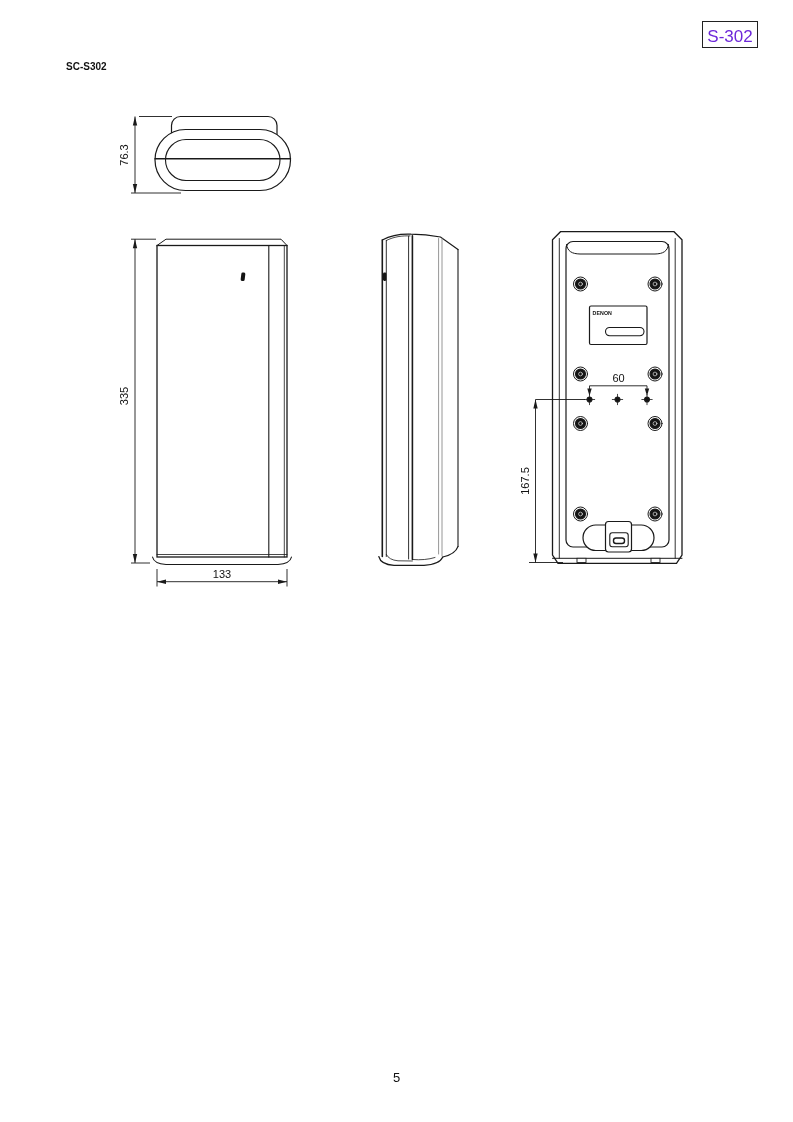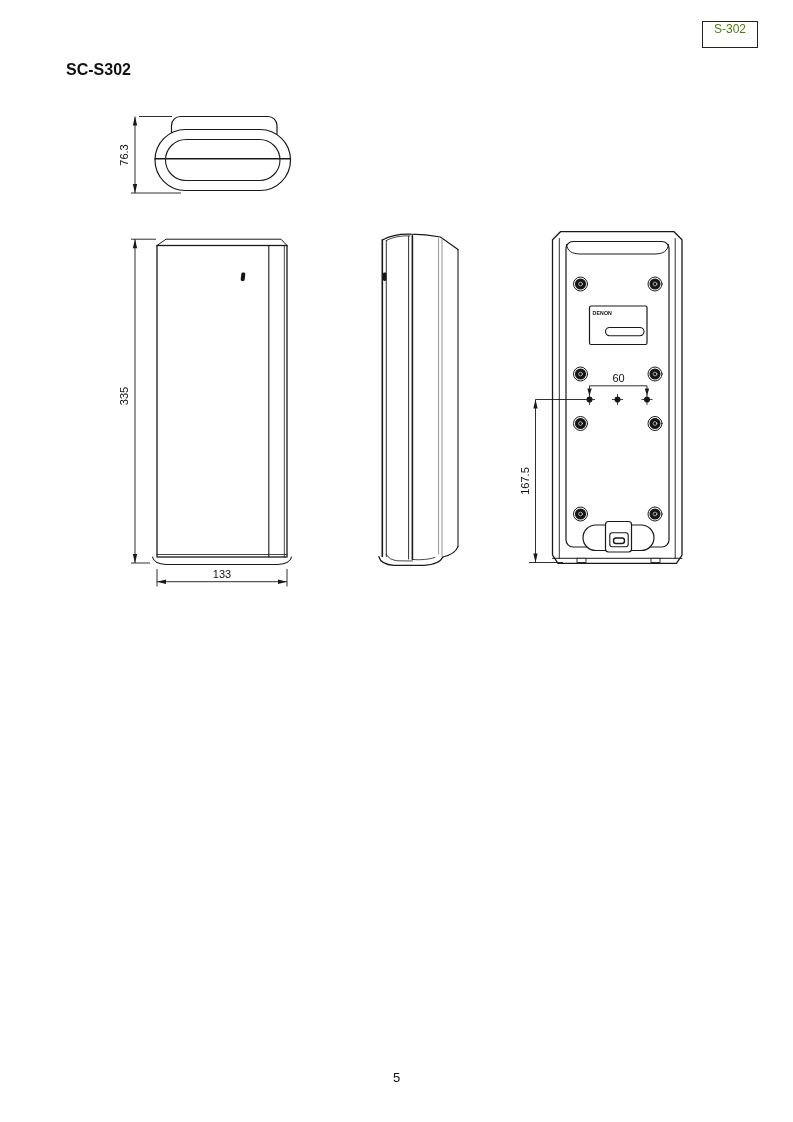--- a/index.html
+++ b/index.html
@@ -1,20 +1,20 @@
 <!DOCTYPE html>
 <html><head>
 <meta charset="utf-8">
 <style>
   html,body{margin:0;padding:0;background:#fff;}
   .page{position:relative;width:793px;height:1122px;background:#ffffff;overflow:hidden;
         font-family:"Liberation Sans", sans-serif;color:#111;}
   .badge{position:absolute;left:702px;top:21px;width:54px;height:25px;border:1.6px solid #222;
-         display:flex;align-items:flex-start;justify-content:center;font-size:12px;color:#4d7c0f;}
-  .title{position:absolute;left:66px;top:61px;font-size:16px;font-weight:bold;color:#111;}
+         display:flex;align-items:flex-end;justify-content:center;font-size:17px;color:#6d28d9;}
+  .title{position:absolute;left:66px;top:61px;font-size:10px;font-weight:bold;color:#111;}
   .pagenum{position:absolute;left:0;right:0;top:1070px;text-align:center;font-size:13px;color:#111;}
   svg{position:absolute;left:0;top:0;}
   svg text{font-family:"Liberation Sans", sans-serif;font-size:11px;fill:#111;stroke:none;}
   .brandtext{font-size:5.8px;font-weight:bold;letter-spacing:.1px;}
 </style>
 </head>
 <body>
 
 <div class="page">
 

